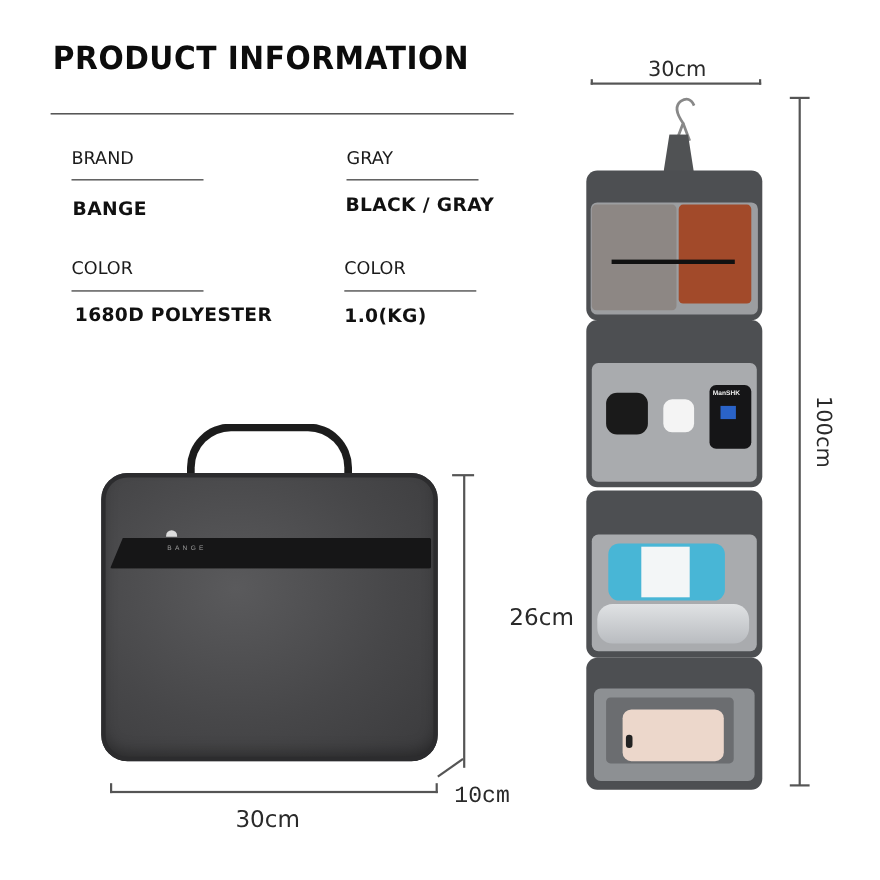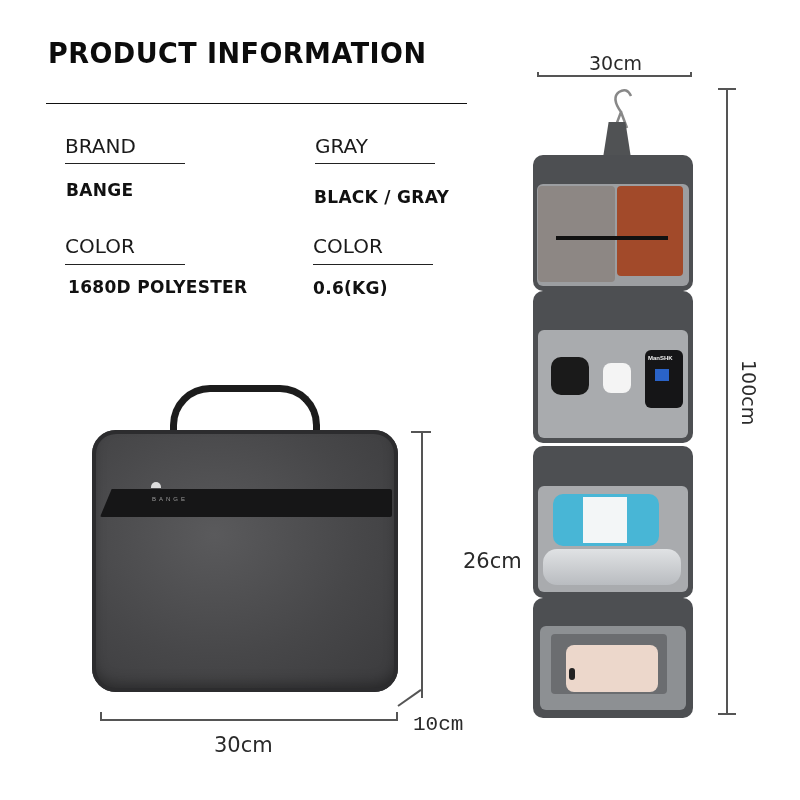--- a/index.html
+++ b/index.html
@@ -2,21 +2,21 @@
 <html><head>
 <meta charset="utf-8">
 <style>
   * { margin:0; padding:0; box-sizing:border-box; }
   html, body { width:800px; height:800px; background:#ffffff; overflow:hidden; }
   body { position:relative; font-family:"Liberation Sans", sans-serif; color:#111; }
 
   .title { position:absolute; left:48px; top:36px; font-size:29px; font-weight:bold; letter-spacing:0.5px; color:#0c0c0c; font-family:"DejaVu Sans", sans-serif; transform:scaleX(0.93); transform-origin:left; }
   .title-rule { position:absolute; left:46px; top:103px; width:421px; height:1px; background:#111; }
 
-  .spec-label { position:absolute; font-size:20px; color:#1a1a1a; font-family:"DejaVu Sans", sans-serif; }
+  .spec-label { position:absolute; font-size:16px; color:#1a1a1a; font-family:"DejaVu Sans", sans-serif; }
   .spec-rule { position:absolute; height:1px; background:#222; width:120px; }
   .spec-value { position:absolute; font-size:17px; font-weight:bold; color:#111; font-family:"DejaVu Sans", sans-serif; letter-spacing:0.3px; }
 
   .dim-text { position:absolute; font-size:21px; color:#2a2a2a; font-family:"DejaVu Sans", sans-serif; }
   .dim-line { position:absolute; background:#555; }
 
   
   .bag { position:absolute; left:92px; top:430px; width:306px; height:262px; border-radius:24px;
          background: radial-gradient(ellipse at 40% 40%, #5a5a5c 0%, #474749 55%, #3a3a3c 100%);
          box-shadow: inset 0 0 0 4px #2c2c2e, inset 0 -8px 14px rgba(0,0,0,0.35); }
@@ -56,29 +56,29 @@
 
 <div class="title">PRODUCT INFORMATION</div>
 <div class="title-rule"></div>
 
 <div class="spec-label" style="left:65px;top:134px;">BRAND</div>
 <div class="spec-rule" style="left:65px;top:163px;"></div>
 <div class="spec-value" style="left:66px;top:180px;">BANGE</div>
 
 <div class="spec-label" style="left:315px;top:134px;">GRAY</div>
 <div class="spec-rule" style="left:315px;top:163px;"></div>
-<div class="spec-value" style="left:314px;top:187px;">BLACK / GRAY</div>
+<div class="spec-value" style="left:314px;top:177px;">BLACK / GRAY</div>
 
 <div class="spec-label" style="left:65px;top:234px;">COLOR</div>
 <div class="spec-rule" style="left:65px;top:264px;"></div>
 <div class="spec-value" style="left:68px;top:277px;">1680D POLYESTER</div>
 
 <div class="spec-label" style="left:313px;top:234px;">COLOR</div>
 <div class="spec-rule" style="left:313px;top:264px;"></div>
-<div class="spec-value" style="left:313px;top:278px;">0.6(KG)</div>
+<div class="spec-value" style="left:313px;top:278px;">1.0(KG)</div>
 
 <div class="bag-handle"></div>
 <div class="bag"></div>
 <div class="bag-strip"></div>
 <div class="bag-zip"></div>
 <div class="bag-logo">BANGE</div>
 
 <div class="dim-line" style="left:100px;top:719px;width:298px;height:2px;"></div>
 <div class="dim-line" style="left:100px;top:712px;width:2px;height:9px;"></div>
 <div class="dim-line" style="left:396px;top:712px;width:2px;height:9px;"></div>

